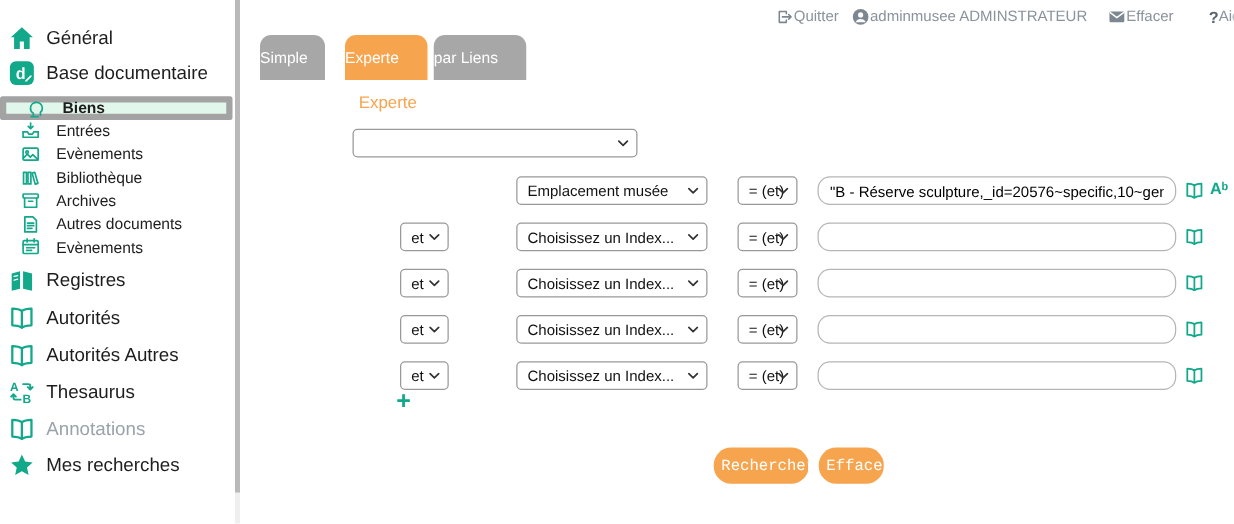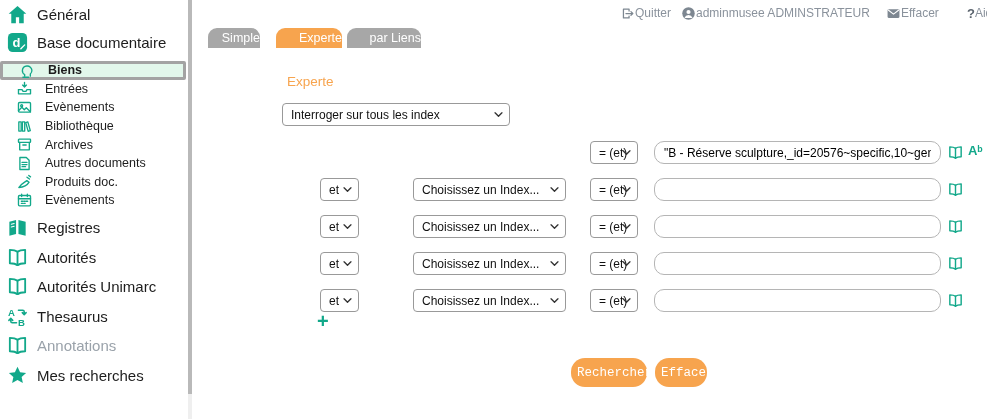--- a/index.html
+++ b/index.html
@@ -1,49 +1,49 @@
 <!DOCTYPE html>
 <html><head>
 <meta charset="utf-8">
 <style>
   html,body{margin:0;padding:0}
   body{width:987px;height:419px;overflow:hidden;background:#fff;
        font-family:"Liberation Sans",sans-serif;-webkit-font-smoothing:antialiased}
   .app{position:relative;width:987px;height:419px;overflow:hidden;background:#fff}
 
   
-  .sidebar{position:absolute;left:0;top:0;width:188px;height:371px;background:#fff;padding-top:0;box-sizing:border-box}
+  .sidebar{position:absolute;left:0;top:0;width:188px;height:371px;background:#fff;padding-top:16px;box-sizing:border-box}
   .nav-main{display:flex;align-items:center;height:28px;padding-left:6px;gap:8px;
             font-size:15px;color:#1d1d1d;cursor:pointer;white-space:nowrap}
   .nav-main.lower{height:29.6px}
   .i24{width:23px;height:23px;flex:0 0 23px;display:flex;align-items:center;justify-content:center}
   .i24 svg{width:100%;height:100%}
   .subnav{margin:5px 0 3px}
   .sub-item{display:flex;align-items:center;height:18.6px;margin:0 2px 0 0;padding-left:16px;
             font-size:12.5px;color:#1d1d1d;cursor:pointer;white-space:nowrap;box-sizing:border-box}
   .i17{width:17px;height:17px;flex:0 0 17px;margin-right:12px;display:flex;align-items:center;justify-content:center}
   .i17 svg{width:100%;height:100%}
-  .sub-item.selected{background:#e2f7eb;border:3px solid #a3a3a3;border-radius:2px;font-weight:bold}
+  .sub-item.selected{background:#e2f7eb;border:5px solid #a3a3a3;border-radius:2px;font-weight:bold}
   .muted{color:#9aa2aa}
 
   
   .vscroll{position:absolute;left:188px;top:0;width:4px;height:419px;background:#efefef;cursor:pointer}
   .vthumb{width:100%;height:394px;background:#b9b9b9}
 
   
   .main{position:absolute;left:195px;top:0;width:792px;height:419px}
 
   .top{position:absolute;top:4px;height:18px;display:flex;align-items:center;gap:0;
        font-size:12px;color:#8a929c;cursor:pointer;white-space:nowrap}
   .tico{width:15px;height:15px;display:flex;align-items:center;justify-content:center}
   .tico svg{width:100%;height:100%}
   .qmark{font-weight:bold;color:#5b646e;font-size:13px}
 
-  .tab{position:absolute;top:28px;height:20px;border-radius:9px 9px 0 0;background:#a7a7a7;
-       color:#fff;font-size:12.5px;display:flex;align-items:center;justify-content:flex-end;cursor:pointer}
+  .tab{position:absolute;top:28px;height:36px;border-radius:9px 9px 0 0;background:#a7a7a7;
+       color:#fff;font-size:12.5px;display:flex;align-items:center;justify-content:flex-start;cursor:pointer}
   .tab.active{background:#f7a44e}
 
   .panel-title{position:absolute;left:92px;top:74px;color:#f7a44e;font-size:13.5px}
 
   .sel{position:absolute;height:23px;border:1px solid #999;border-radius:4px;background:#fff;
        display:flex;align-items:center;font-size:12px;color:#111;padding:0 20px 0 8px;
        box-sizing:border-box;cursor:pointer;white-space:nowrap;overflow:hidden}
   .chev{position:absolute;right:6px;top:50%;transform:translateY(-50%);width:9px;height:6px;display:block}
   .chev svg{display:block;width:9px;height:6px}
 
@@ -154,30 +154,20 @@
       <div class="sub-item">
         <span class="i17">
           <svg viewBox="0 0 24 24" fill="none" stroke="#12a88a" stroke-width="1.9" stroke-linecap="round" stroke-linejoin="round">
               <path d="M5.5 3.5h9l4 4v13h-13z"></path>
               <path d="M8.5 10.5h7M8.5 13.5h7M8.5 16.5h5"></path>
             </svg>
         </span>
         <span>Autres documents</span>
       </div>
 
-      <div class="sub-item">
-        <span class="i17">
-          <svg viewBox="0 0 24 24" fill="none" stroke="#12a88a" stroke-width="1.9" stroke-linecap="round" stroke-linejoin="round">
-              <path d="M4 20.5c6.5-.3 11.5-2.5 14.5-7.5l-3.2-2.2C11 14 6.5 15.5 4 20.5z"></path>
-              <path d="M15.5 6l3.5 2.5"></path>
-              <path d="M18 3.5l2.5 2"></path>
-            </svg>
-        </span>
-        <span>Produits doc.</span>
-      </div>
 
       <div class="sub-item">
         <span class="i17">
           <svg viewBox="0 0 24 24" fill="none" stroke="#12a88a" stroke-width="1.9" stroke-linecap="round" stroke-linejoin="round">
               <rect x="3.5" y="5" width="17" height="14.5" rx="1.5"></rect>
               <path d="M3.5 9.5h17"></path>
               <path d="M8 3v3.5M16 3v3.5"></path>
               <path d="M7.5 13h2M11 13h2M14.5 13h2M7.5 16h2M11 16h2"></path>
             </svg>
         </span>
@@ -207,21 +197,21 @@
       <span>Autorités</span>
     </div>
 
     <div class="nav-main lower">
       <span class="i24">
         <svg viewBox="0 0 24 24" fill="none" stroke="#12a88a" stroke-width="1.9" stroke-linecap="round" stroke-linejoin="round">
             <path d="M12 6C10 4.4 7.4 4 4 4v14c3.4 0 6 .4 8 2 2-1.6 4.6-2 8-2V4c-3.4 0-6 .4-8 2z"></path>
             <path d="M12 6v14"></path>
           </svg>
       </span>
-      <span>Autorités Unimarc</span>
+      <span>Autorités Autres</span>
     </div>
 
     <div class="nav-main lower">
       <span class="i24">
         <svg viewBox="0 0 24 24">
             <text x="2" y="11" font-size="10" font-weight="bold" fill="#12a88a" font-family="Liberation Sans,sans-serif">A</text>
             <text x="12.5" y="21.5" font-size="10" font-weight="bold" fill="#12a88a" font-family="Liberation Sans,sans-serif">B</text>
             <path d="M13 5.5h4.5c1 0 1.5.6 1.5 1.5v2.5M17 8l2 2 2-2" fill="none" stroke="#12a88a" stroke-width="1.6" stroke-linecap="round" stroke-linejoin="round"></path>
             <path d="M11 18.5H6.5c-1 0-1.5-.6-1.5-1.5v-2.5M7 16l-2-2-2 2" fill="none" stroke="#12a88a" stroke-width="1.6" stroke-linecap="round" stroke-linejoin="round"></path>
           </svg>
@@ -298,29 +288,36 @@
     <div class="tab active" style="left:81px;width:66px">
       <span>Experte</span>
     </div>
     <div class="tab" style="left:152px;width:74px">
       <span>par Liens</span>
     </div>
 
     <div class="panel-title">Experte</div>
 
     <div class="sel scope">
-      <span>Interroger sur tous les index</span>
       <span class="chev">
           <svg viewBox="0 0 10 7" fill="none" stroke="#333" stroke-width="1.6" stroke-linecap="round" stroke-linejoin="round">
             <path d="M1 1l4 4 4-4"></path>
           </svg>
         </span>
     </div>
 
     <div class="row" style="top:141px">
+      <div class="sel c-idx">
+        <span>Emplacement musée</span>
+        <span class="chev">
+            <svg viewBox="0 0 10 7" fill="none" stroke="#333" stroke-width="1.6" stroke-linecap="round" stroke-linejoin="round">
+              <path d="M1 1l4 4 4-4"></path>
+            </svg>
+          </span>
+      </div>
       <div class="sel c-op">
         <span>= (et)</span>
         <span class="chev">
             <svg viewBox="0 0 10 7" fill="none" stroke="#333" stroke-width="1.6" stroke-linecap="round" stroke-linejoin="round">
               <path d="M1 1l4 4 4-4"></path>
             </svg>
           </span>
       </div>
       <input class="inp" type="text" value="&quot;B - Réserve sculpture,_id=20576~specific,10~gene" style="">
       <span class="book">

